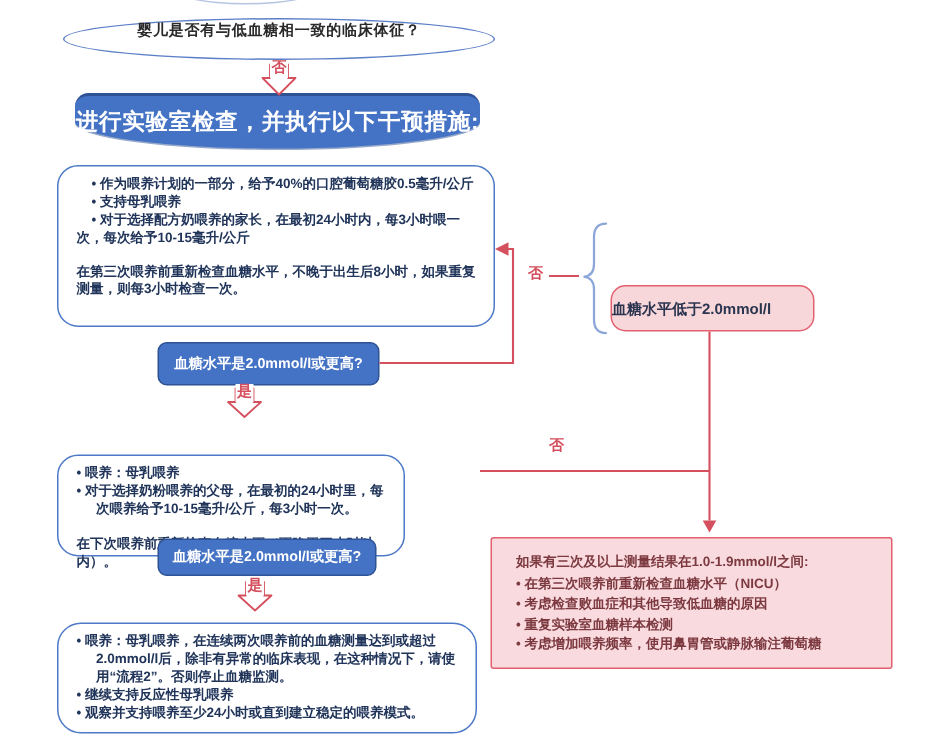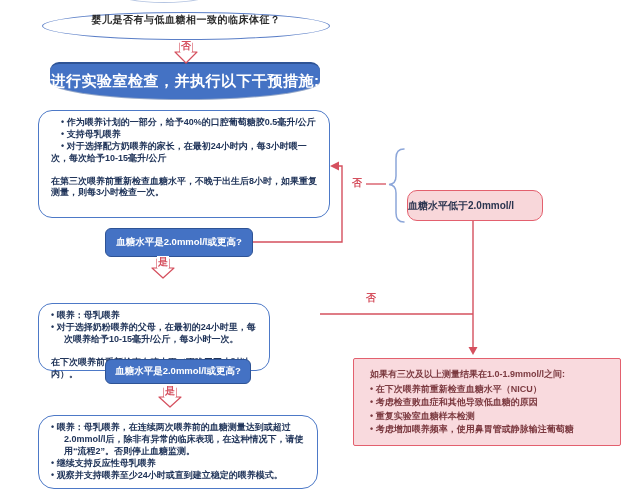--- a/index.html
+++ b/index.html
@@ -50,21 +50,21 @@
   .cycle-box{
     left:413px;top:150px;width:102px;height:27px;background:#fff;border:1.3px solid #5b7fc7;border-radius:8px;
     display:flex;align-items:center;justify-content:center;font-size:9.5px;font-weight:700;color:#1f2c43;
   }
   .low-box{
     left:407px;top:190px;width:136px;height:31px;background:#f8d7da;border:1.8px solid #e3606e;border-radius:10px;
     display:flex;align-items:center;justify-content:flex-start;font-size:10px;font-weight:700;color:#2b3550;
   }
   
   .alert-box{
-    left:353px;top:358px;width:268px;height:88px;background:#f9dade;border:1.5px solid #e3606e;border-radius:2px;
+    left:327px;top:358px;width:268px;height:88px;background:#f9dade;border:1.5px solid #e3606e;border-radius:2px;
     padding:9px 10px 6px 16px;font-size:9px;line-height:1.5;color:#7c3a40;font-weight:600;
   }
   .alert-box .title{margin-bottom:1px;}
   
   .lbl{
     position:absolute;color:#d5505e;font-size:10px;font-weight:700;background:#fff;
     line-height:12px;padding:0 1px;z-index:5;
   }
   svg.overlay{position:absolute;left:0;top:0;z-index:4;pointer-events:none;}
 </style>
@@ -111,21 +111,21 @@
     <div class="bl hang">继续支持反应性母乳喂养</div>
     <div class="bl hang">观察并支持喂养至少24小时或直到建立稳定的喂养模式。</div>
   </div>
 
   <div class="abs low-box">
     <span>血糖水平低于2.0mmol/l</span>
   </div>
 
   <div class="abs alert-box">
     <div class="title">如果有三次及以上测量结果在1.0-1.9mmol/l之间:</div>
-    <div class="bl hang">在下次喂养前重新检查血糖水平（NICU）</div>
+    <div class="bl hang">在第三次喂养前重新检查血糖水平（NICU）</div>
     <div class="bl hang">考虑检查败血症和其他导致低血糖的原因</div>
     <div class="bl hang">重复实验室血糖样本检测</div>
     <div class="bl hang">考虑增加喂养频率，使用鼻胃管或静脉输注葡萄糖</div>
   </div>
 
   <svg class="overlay" width="628" height="500" viewBox="0 0 628 500">
 
     <path d="M180,43 L192,43 L192,52 L197,52 L186,63 L175,52 L180,52 Z" fill="#ffffff" stroke="#d5505e" stroke-width="1.2" stroke-linejoin="round"></path>
 
     <path d="M157,259 L169,259 L169,268 L174,268 L163,278 L152,268 L157,268 Z" fill="#ffffff" stroke="#d5505e" stroke-width="1.2" stroke-linejoin="round"></path>

